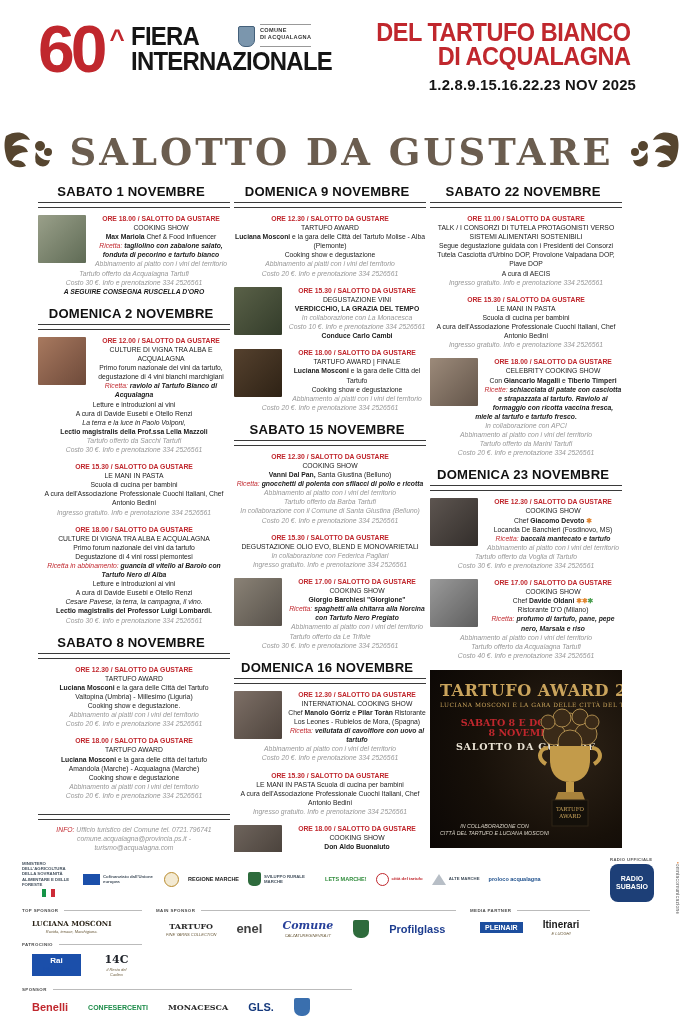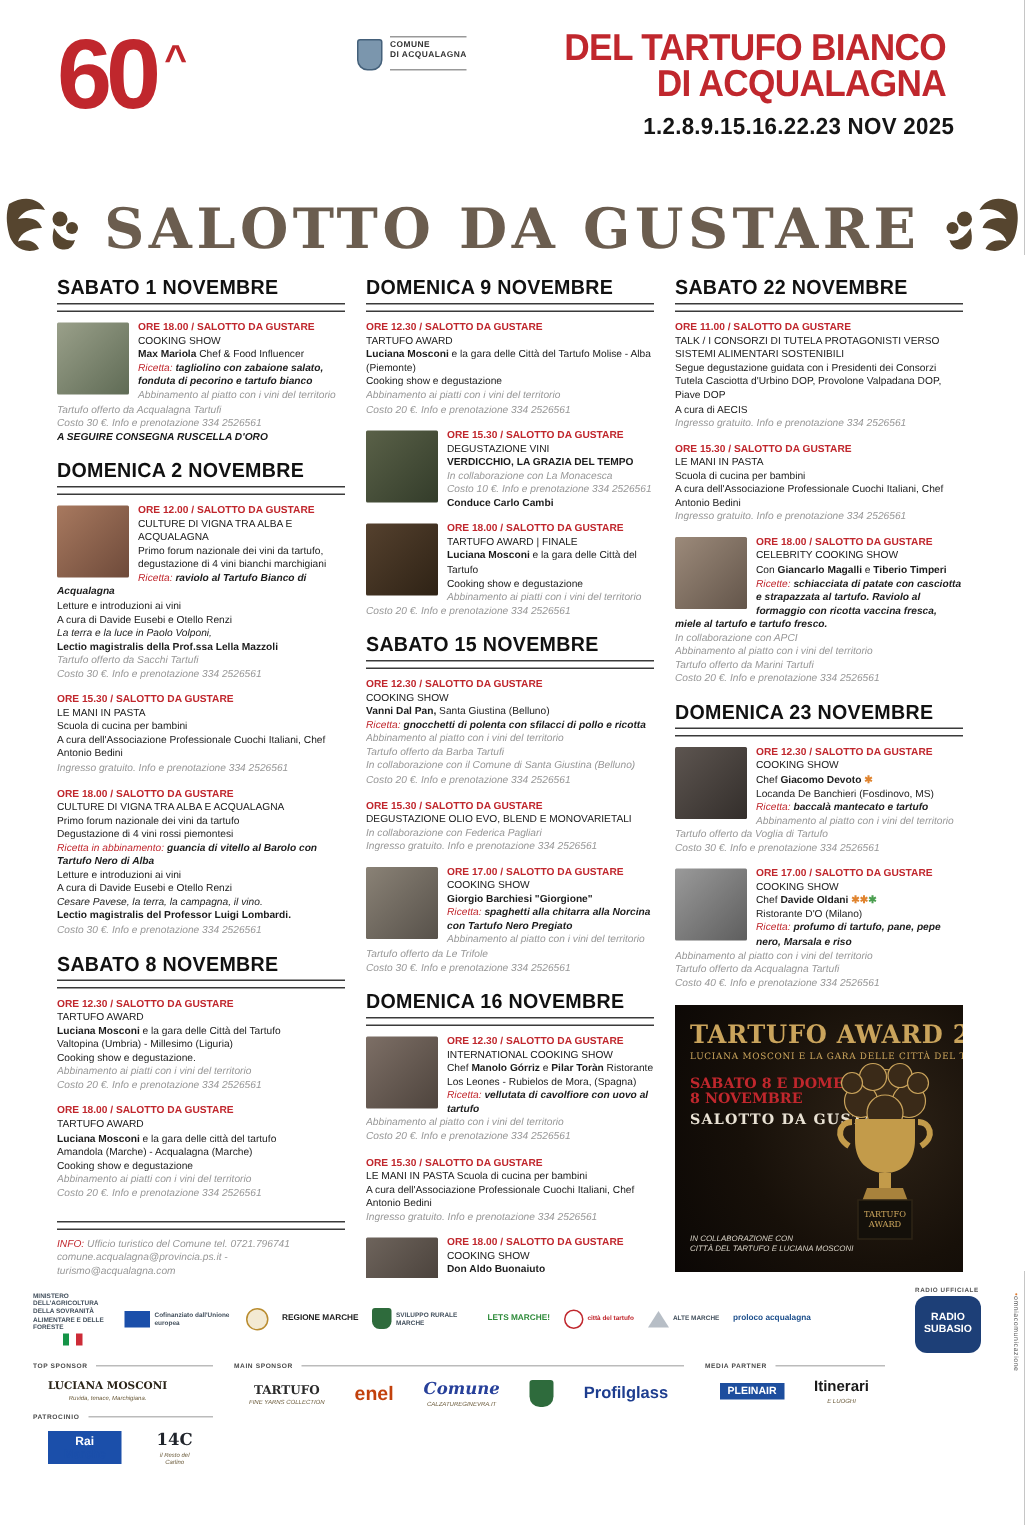--- a/index.html
+++ b/index.html
@@ -23,21 +23,21 @@
     transform:scaleX(.94);transform-origin:left;white-space:nowrap;}
   .dates{font-size:15.5px;font-weight:bold;color:#151515;letter-spacing:.2px;margin-top:7px;
     transform:scaleX(.96);transform-origin:left;white-space:nowrap;}
   
   .banner{position:absolute;left:0;top:126px;width:100%;height:52px;display:flex;
     align-items:center;justify-content:center;gap:10px;}
   .banner-title{font-family:"DejaVu Serif",serif;font-weight:bold;font-size:37px;color:#6b5d4f;
     letter-spacing:3px;white-space:nowrap;}
   .leaf{flex:0 0 auto;}
   
-  .cols{position:absolute;left:38px;top:184px;width:609px;height:668px;display:flex;gap:14px;overflow:hidden;}
+  .cols{position:absolute;left:38px;top:184px;width:609px;height:668px;display:flex;gap:4px;overflow:hidden;text-align:center;}
   .col{width:192px;flex:0 0 192px;}
   .sec{margin-bottom:10px;}
   .sec-title{font-size:13.5px;font-weight:bold;color:#111;letter-spacing:.2px;white-space:nowrap;
     transform:scaleX(.97);transform-origin:left;}
   .sec-rule{height:4px;border-top:1.4px solid #3a3a3a;border-bottom:1.4px solid #3a3a3a;margin:3px 0 6px 0;}
   .event{margin-bottom:8px;overflow:hidden;}
   .photo{float:left;width:48px;height:48px;margin:1px 6px 2px 0;border-radius:1px;}
   .ln{font-size:6.8px;line-height:1.34;color:#1c1c1c;}
   .s-time{color:#c0272d;font-weight:bold;}
   .s-caps{color:#1a1a1a;}
@@ -89,20 +89,24 @@
 </style>
 </head>
 <body>
 
 <div class="poster">
 
   <div class="hdr">
     <div class="hdr-left">
       <div class="ed-num">60</div>
       <div class="ed-caret">^</div>
+      <div class="t-block">
+        <div class="t-line">FIERA</div>
+        <div class="t-line">INTERNAZIONALE</div>
+      </div>
     </div>
     <div class="comune">
       <div class="crest"></div>
       <div class="comune-txt">
         <div>COMUNE</div>
         <div>DI ACQUALAGNA</div>
       </div>
     </div>
     <div class="hdr-right">
       <div class="r-line">DEL TARTUFO BIANCO</div>
@@ -444,21 +448,21 @@
             </div>
           </div></div><div style="display: inline-block; vertical-align: top; width: 300px; margin-right: 14px;"><div class="lbl-row">
             <span class="grp-lbl">MAIN SPONSOR</span>
             <span class="grp-rule"></span>
           </div><div class="logo-row" style="justify-content: flex-start;">
             <div class="logo" style="margin: 0px 10px;">
               <div style="font-weight: bold; font-size: 8px; font-family: &quot;DejaVu Serif&quot;, serif; color: rgb(43, 43, 43);">TARTUFO</div>
               <div style="font-size: 4px; color: rgb(106, 90, 58); font-style: italic; margin-top: 1px;">FINE YARNS COLLECTION</div>
             </div>
             <div class="logo" style="margin: 0px 10px;">
-              <div style="font-weight: bold; font-size: 13px; color: #c2410c;">enel</div>
+              <div style="font-weight: bold; font-size: 13px; color: #404040;">enel</div>
             </div>
             <div class="logo" style="margin: 0px 10px;">
               <div style="font-weight: bold; font-size: 11px; font-family: &quot;DejaVu Serif&quot;, serif; font-style: italic; color: rgb(39, 64, 154);">Comune</div>
               <div style="font-size: 4px; color: rgb(106, 90, 58); font-style: italic; margin-top: 1px;">CALZATUREGINEVRA.IT</div>
             </div>
             <div class="logo" style="margin: 0px 10px;">
               <div style="width: 16px; height: 18px; border-radius: 2px 2px 7px 7px; background: rgb(46, 107, 60);"></div>
             </div>
             <div class="logo" style="margin: 0px 10px;">
               <div style="font-weight: bold; font-size: 11px; color: rgb(29, 61, 143);">Profilglass</div>
@@ -479,17 +483,37 @@
             <span class="grp-rule"></span>
           </div><div class="logo-row" style="justify-content: flex-start;">
             <div class="logo" style="margin: 0px 10px;">
               <div style="font-weight: bold; font-size: 8px; background: rgb(27, 79, 170); color: rgb(255, 255, 255); padding: 2px 5px;">Rai<span style="background: none; color: rgb(27, 79, 170);"> Marche</span></div>
             </div>
             <div class="logo" style="margin: 0px 10px;">
               <div style="font-weight: bold; font-size: 11px; font-family: &quot;DejaVu Serif&quot;, serif; color: rgb(32, 36, 43);">14C</div>
               <div style="font-size: 4px; color: rgb(106, 90, 58); font-style: italic; margin-top: 1px;">il Resto del Carlino</div>
             </div>
           </div></div></div>
+      <div style="margin-top: 6px;"><div style="display: inline-block; vertical-align: top; width: 330px; margin-right: 14px;"><div class="lbl-row">
+            <span class="grp-lbl">SPONSOR</span>
+            <span class="grp-rule"></span>
+          </div><div class="logo-row" style="justify-content: flex-start;">
+            <div class="logo" style="margin: 0px 10px;">
+              <div style="font-weight: bold; font-size: 11px; color: rgb(192, 39, 45);">Benelli</div>
+            </div>
+            <div class="logo" style="margin: 0px 10px;">
+              <div style="font-weight: bold; font-size: 7px; color: rgb(30, 140, 74);">CONFESERCENTI</div>
+            </div>
+            <div class="logo" style="margin: 0px 10px;">
+              <div style="font-weight: bold; font-size: 8px; font-family: &quot;DejaVu Serif&quot;, serif; color: rgb(43, 43, 43);">MONACESCA</div>
+            </div>
+            <div class="logo" style="margin: 0px 10px;">
+              <div style="font-weight: bold; font-size: 11px; color: rgb(22, 58, 125);">GLS.</div>
+            </div>
+            <div class="logo" style="margin: 0px 10px;">
+              <div style="width: 16px; height: 18px; border-radius: 2px 2px 7px 7px; background: rgb(58, 111, 174);"></div>
+            </div>
+          </div></div></div>
     </div>
 
   <div class="vert-credit"><b>•</b><span>omniacomunicazione</span></div>
 
 </div>
 
 </body></html>

